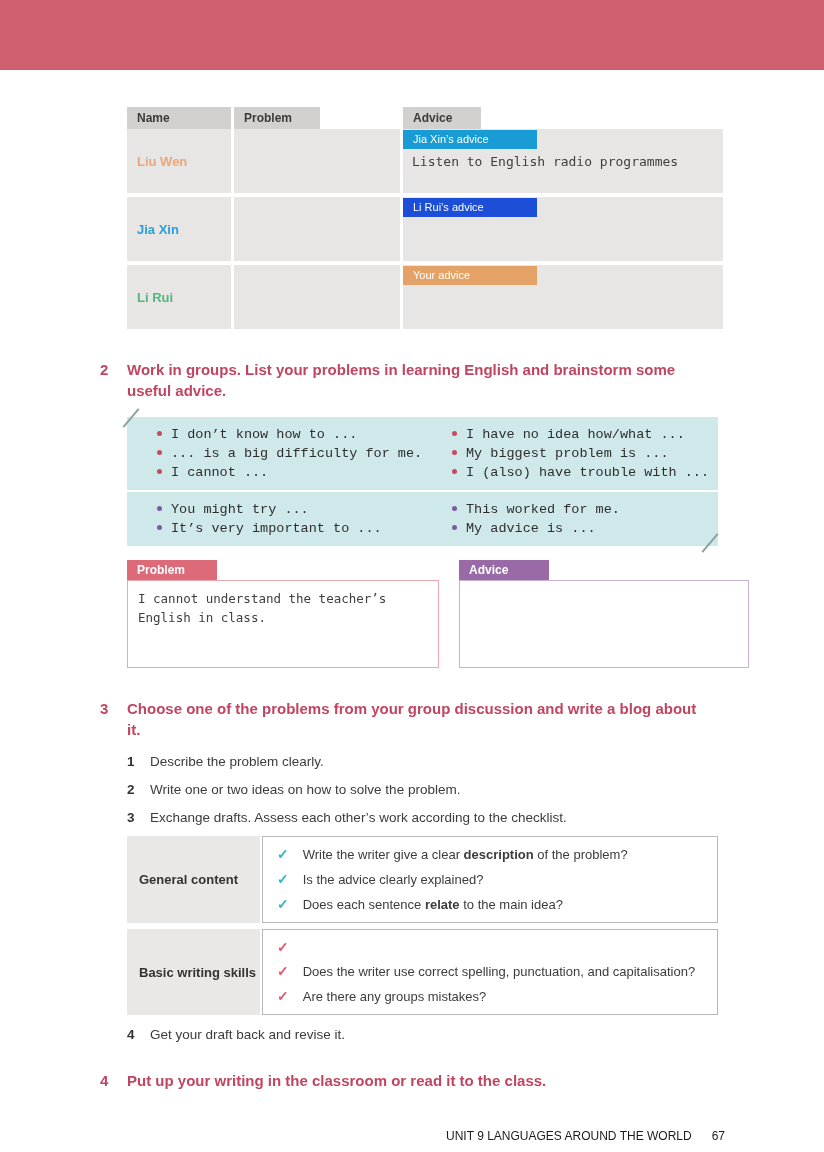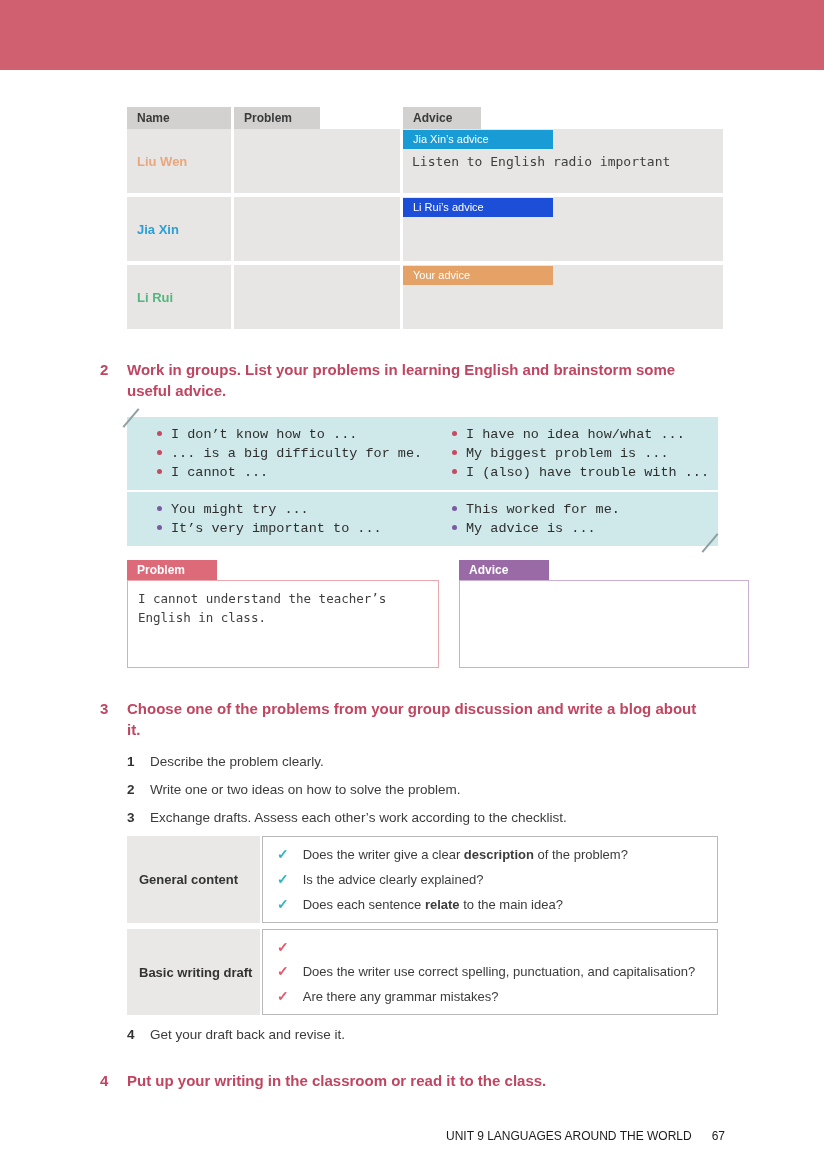--- a/index.html
+++ b/index.html
@@ -20,21 +20,21 @@
              display:flex; align-items:center; padding-left:10px; box-sizing:border-box; }
   .col-tab.w-problem { width:86px; }
   .col-tab.w-advice  { width:78px; }
   .adv-grid { display:grid; grid-template-columns:104px 166px 320px; grid-auto-rows:64px; gap:4px 3px; margin-left:27px; }
   .cell { background:#e7e6e4; }
   .name-cell { display:flex; align-items:center; padding-left:10px; font-weight:bold; font-size:13px; box-sizing:border-box; }
   .name-liu { color:#eaa77d; }
   .name-jia { color:#2a9fd8; }
   .name-li  { color:#53b67e; }
   .advice-cell { position:relative; }
-  .adv-label { display:inline-block; width:150px; box-sizing:border-box; padding:3px 10px 3px 10px;
+  .adv-label { display:inline-block; width:134px; box-sizing:border-box; padding:3px 10px 3px 10px;
                color:#fff; font-size:11px; line-height:13px; }
   .lbl-blue   { background:#199bd5; }
   .lbl-green  { background:#1d4ed8; }
   .lbl-orange { background:#e4a266; }
   .handwriting { font-family:"DejaVu Sans Mono", monospace; color:#3f3f3f; }
   .adv-text { font-size:13px; margin:5px 0 0 9px; }
 
   
   .sec-heading { display:flex; color:#c04560; font-weight:bold; font-size:15px; line-height:21px; }
   .sec-num { width:27px; flex:none; }
@@ -107,21 +107,21 @@
         <div class="col-tab w-advice">Advice</div>
       </div>
     </div>
 
     <div class="adv-grid">
 
       <div class="cell name-cell name-liu">Liu Wen</div>
       <div class="cell"></div>
       <div class="cell advice-cell">
         <div class="adv-label lbl-blue">Jia Xin’s advice</div>
-        <div class="handwriting adv-text">Listen to English radio important</div>
+        <div class="handwriting adv-text">Listen to English radio programmes</div>
       </div>
 
       <div class="cell name-cell name-jia">Jia Xin</div>
       <div class="cell"></div>
       <div class="cell advice-cell">
         <div class="adv-label lbl-green">Li Rui’s advice</div>
         <div class="handwriting adv-text"></div>
       </div>
 
       <div class="cell name-cell name-li">Li Rui</div>
@@ -228,45 +228,45 @@
         <span>Exchange drafts. Assess each other’s work according to the checklist.</span>
       </div>
     </div>
 
     <div class="checklist">
       <div class="chk-block blk-teal">
         <div class="chk-cat">General content</div>
         <div class="chk-items">
           <div class="chk-item">
             <span class="chk-mark">✓</span>
-            <span><span>Does the writer give a clear </span><b>description</b><span> of the problem?</span></span>
+            <span><span>Write the writer give a clear </span><b>description</b><span> of the problem?</span></span>
           </div>
           <div class="chk-item">
             <span class="chk-mark">✓</span>
             <span><span>Is the advice clearly explained?</span><b></b><span></span></span>
           </div>
           <div class="chk-item">
             <span class="chk-mark">✓</span>
             <span><span>Does each sentence </span><b>relate</b><span> to the main idea?</span></span>
           </div>
         </div>
       </div>
       <div class="chk-block blk-red">
-        <div class="chk-cat">Basic writing draft</div>
+        <div class="chk-cat">Basic writing skills</div>
         <div class="chk-items">
           <div class="chk-item">
             <span class="chk-mark">✓</span>
           </div>
           <div class="chk-item">
             <span class="chk-mark">✓</span>
             <span><span>Does the writer use correct spelling, punctuation, and capitalisation?</span><b></b><span></span></span>
           </div>
           <div class="chk-item">
             <span class="chk-mark">✓</span>
-            <span><span>Are there any grammar mistakes?</span><b></b><span></span></span>
+            <span><span>Are there any groups mistakes?</span><b></b><span></span></span>
           </div>
         </div>
       </div>
     </div>
 
     <div class="steps" style="margin-top:10px;">
       <div class="step">
         <span class="step-num">4</span>
         <span>Get your draft back and revise it.</span>
       </div>

